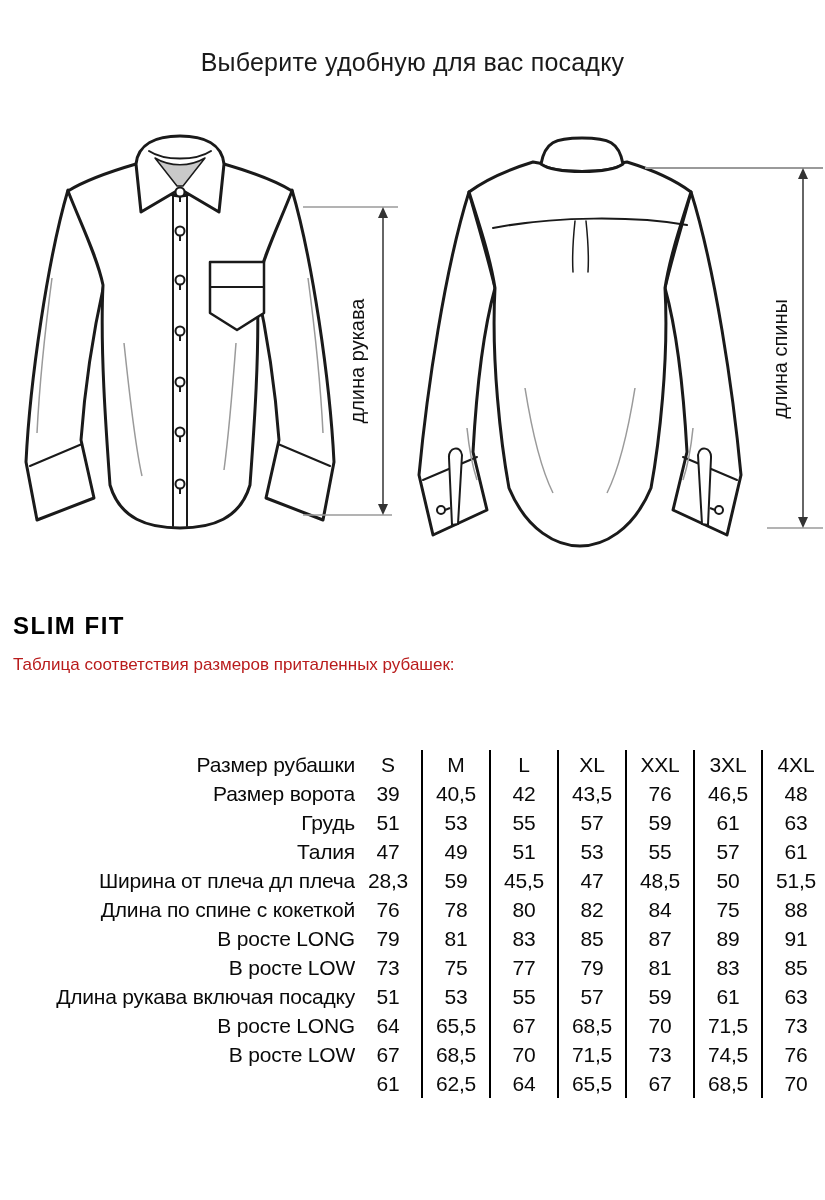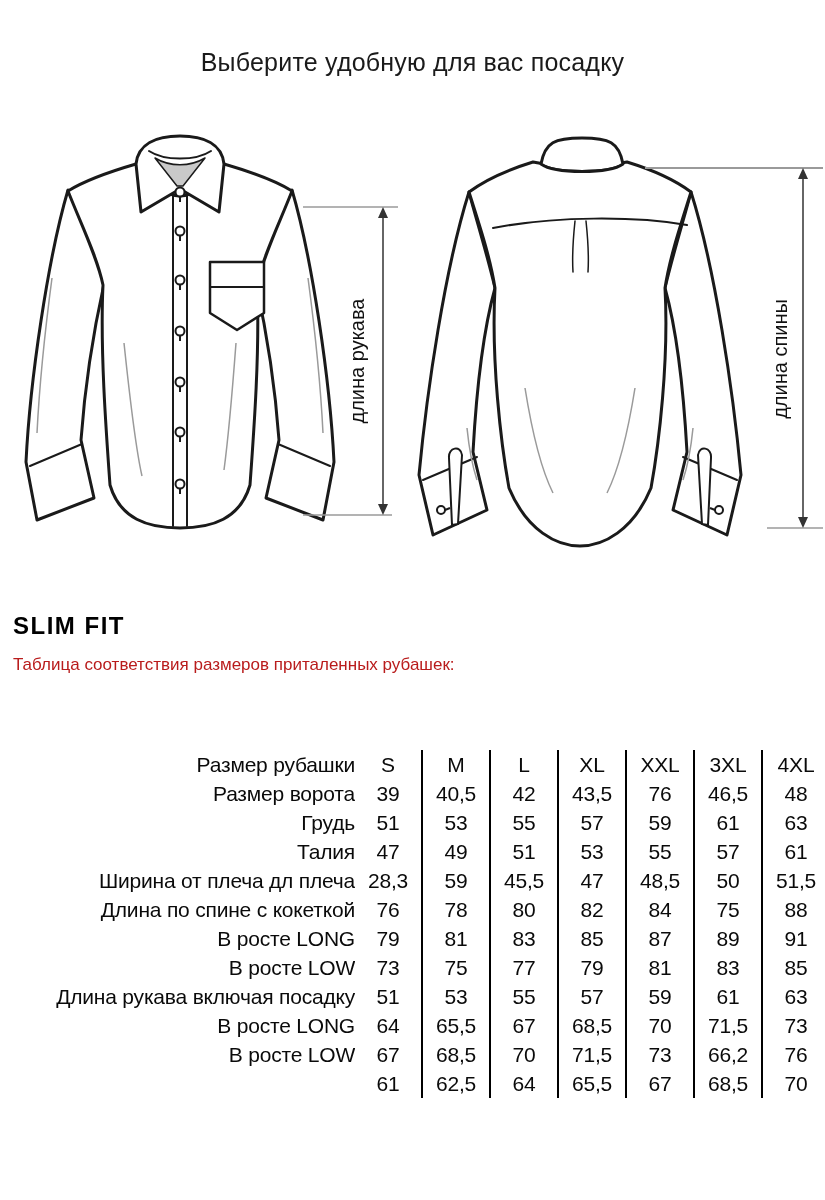--- a/index.html
+++ b/index.html
@@ -245,21 +245,21 @@
         <td class="value-cell">71,5</td>
         <td class="value-cell">73</td>
       </tr>
       <tr>
         <td class="label-cell">В росте LOW</td>
         <td class="value-cell">67</td>
         <td class="value-cell">68,5</td>
         <td class="value-cell">70</td>
         <td class="value-cell">71,5</td>
         <td class="value-cell">73</td>
-        <td class="value-cell">66,2</td>
+        <td class="value-cell">74,5</td>
         <td class="value-cell">76</td>
       </tr>
       <tr>
         <td class="label-cell"></td>
         <td class="value-cell">61</td>
         <td class="value-cell">62,5</td>
         <td class="value-cell">64</td>
         <td class="value-cell">65,5</td>
         <td class="value-cell">67</td>
         <td class="value-cell">68,5</td>

